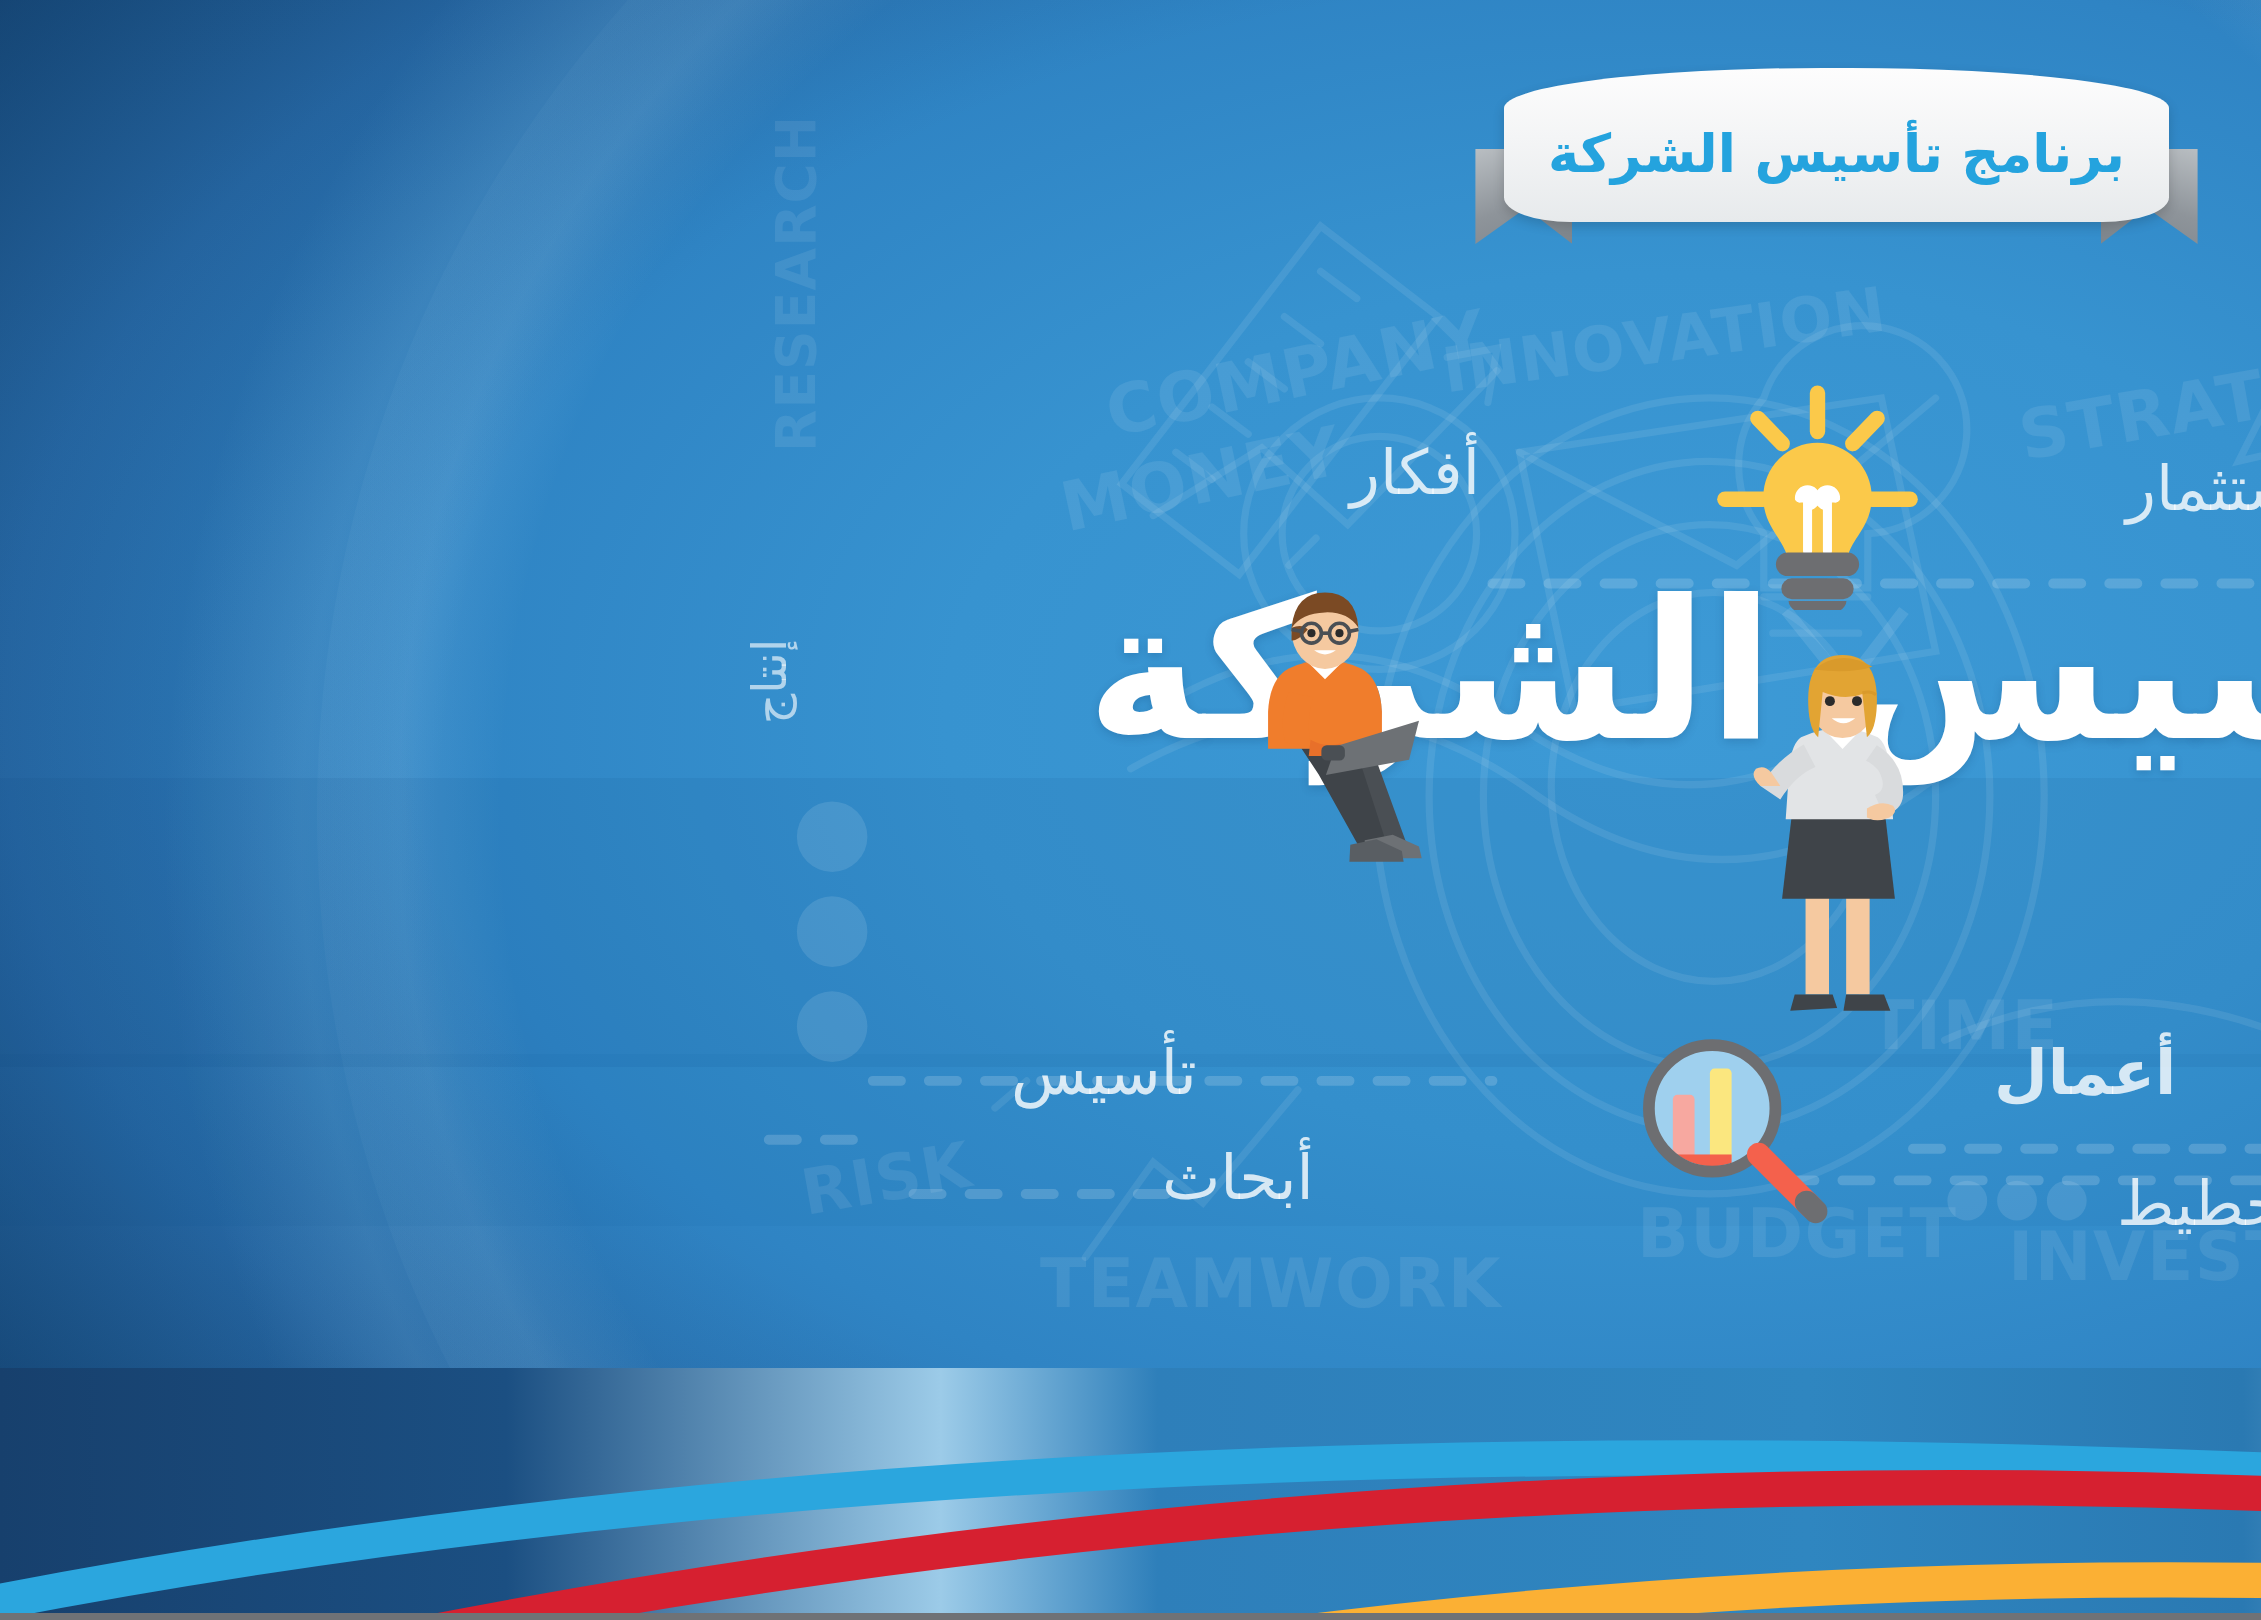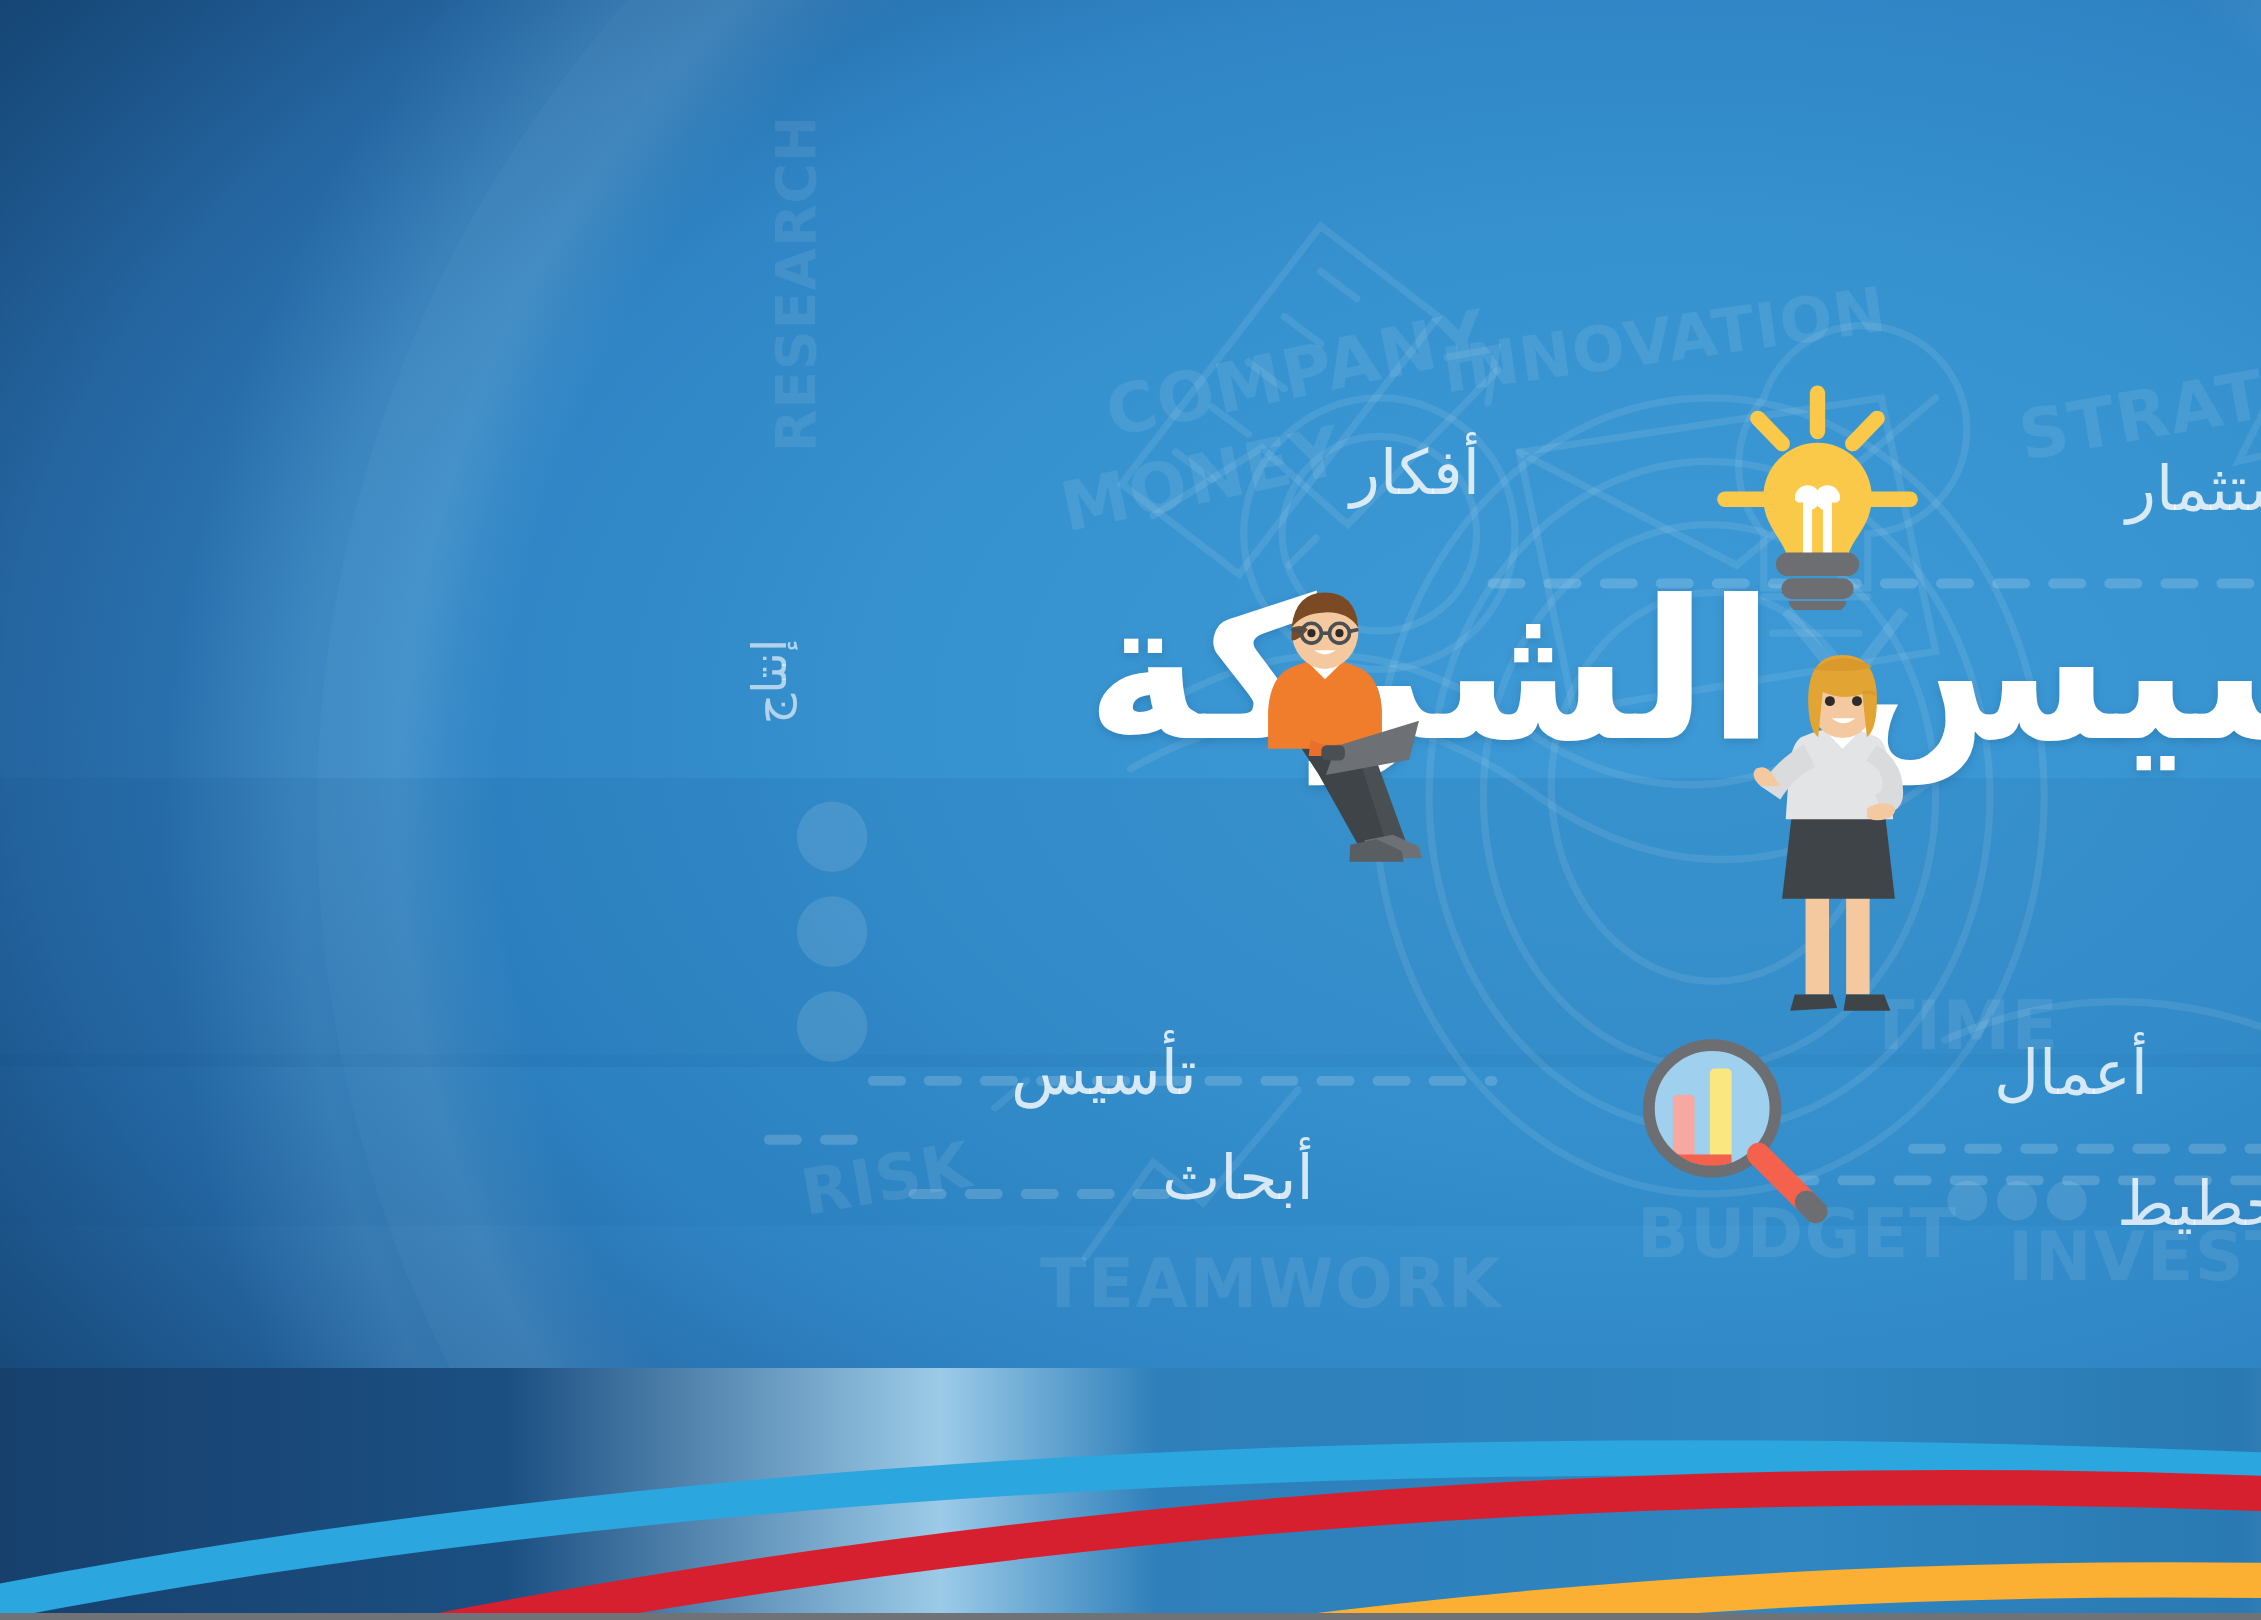--- a/index.html
+++ b/index.html
@@ -153,26 +153,33 @@
       <div class="wm" style="left: 1438px; top: 335px; font-size: 62px; transform: rotate(-8deg); transform-origin: left top;">INNOVATION</div>
       <div class="wm" style="left: 2013px; top: 398px; font-size: 68px; transform: rotate(-10deg); transform-origin: left top;">STRATEGY</div>
       <div class="wm" style="left: 1868px; top: 986px; font-size: 68px; transform: rotate(0deg); transform-origin: left top;">TIME</div>
       <div class="wm" style="left: 1637px; top: 1194px; font-size: 68px; transform: rotate(0deg); transform-origin: left top;">BUDGET</div>
       <div class="wm" style="left: 2008px; top: 1217px; font-size: 68px; transform: rotate(0deg); transform-origin: left top;">INVESTMENT</div>
       <div class="wm" style="left: 796px; top: 1158px; font-size: 63px; transform: rotate(-10deg); transform-origin: left top;">RISK</div>
       <div class="wm" style="left: 1040px; top: 1244px; font-size: 68px; transform: rotate(0deg); transform-origin: left top;">TEAMWORK</div>
     </div>
   <div class="vign"></div>
 
+  <div class="ribbon">
+    <div class="tailL"></div>
+    <div class="tailR"></div>
+    <div class="body">
+      <span class="txt">برنامج تأسيس الشركة</span>
+    </div>
+  </div>
 
   <div class="kw" style="left:1350px;top:436px;">أفكار</div>
   <div class="kw" style="left:2126px;top:452px;">استثمار</div>
   <div class="kw" style="left:1011px;top:1036px;">تأسيس</div>
   <div class="kw" style="left:1162px;top:1141px;">أبحاث</div>
-  <div class="kw" style="left:1994px;top:1036px;">أعمال</div>
+  <div class="kw" style="left:1994px;top:1036px;font-weight:bold;">أعمال</div>
   <div class="kw" style="left:2117px;top:1167px;">تخطيط</div>
 
   <div class="title">تأسيس الشركة</div>
 
   <div class="vword left">إنتاج</div>
 
   <div class="ico" style="left:1700px;top:375px;width:235px;height:235px;">
     <svg viewBox="0 0 520 520" width="235" height="235">
       <g stroke="#fbc94a" stroke-width="34" stroke-linecap="round">
         <path d="M260 40 L260 125"></path>

